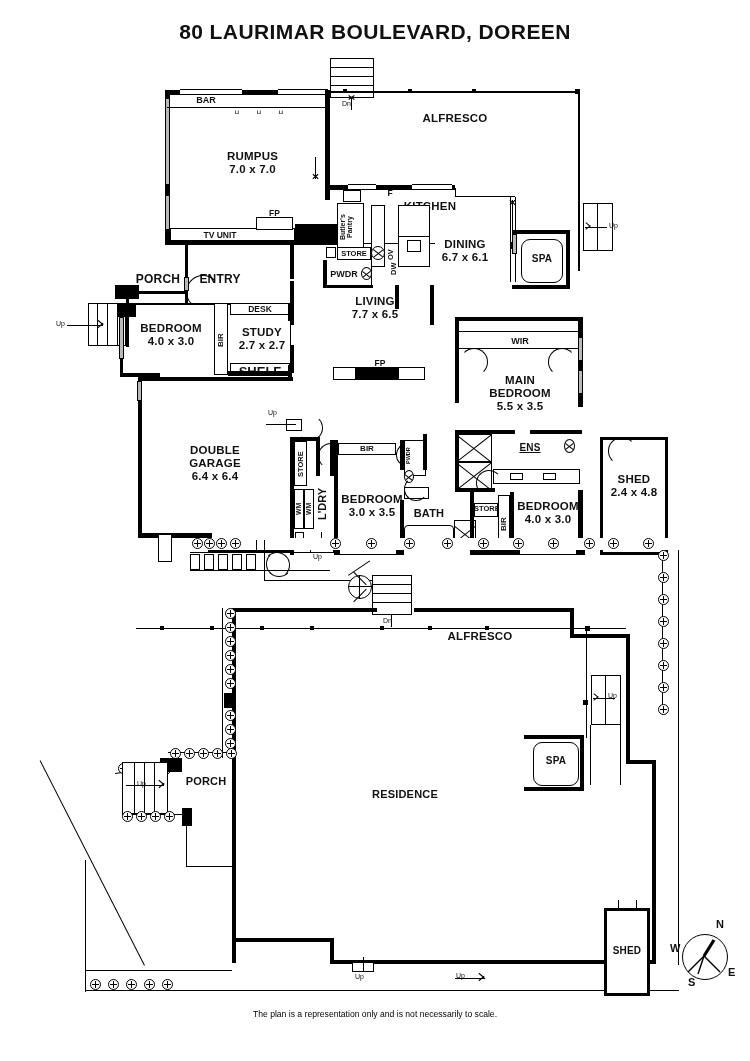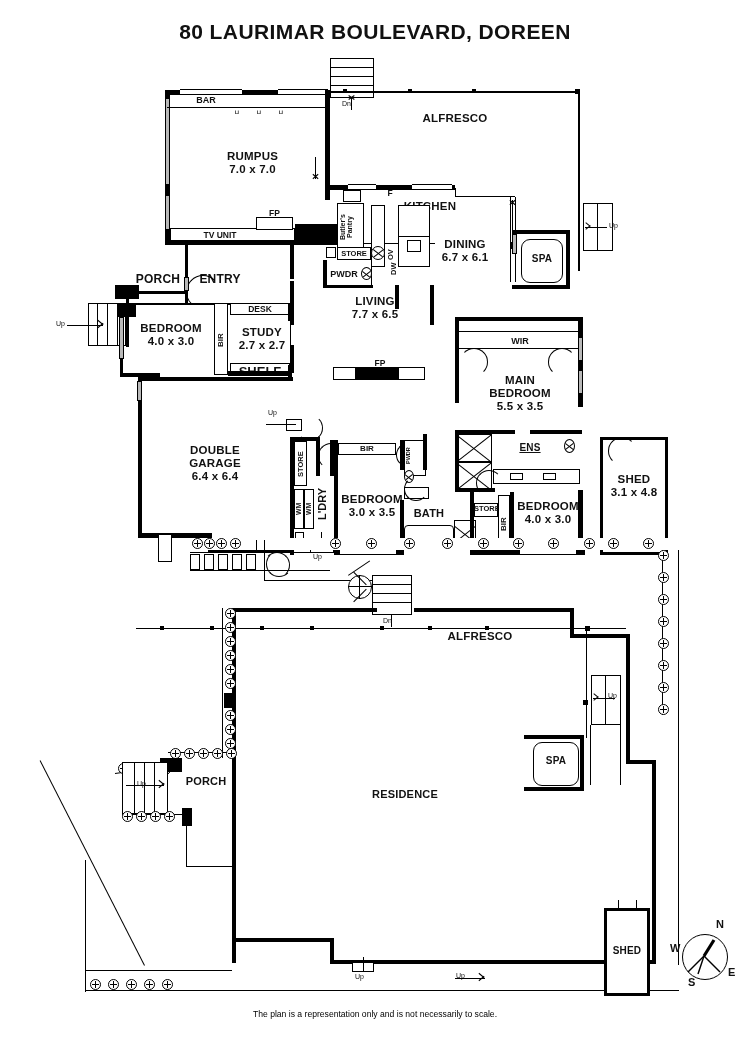--- a/index.html
+++ b/index.html
@@ -344,21 +344,21 @@
       <div class="d">6.4 x 6.4</div>
     </div>
     <div class="winG" style="left:137px;top:336px;width:5px;height:20px;"></div>
     <div class="box" style="left:158px;top:489px;width:14px;height:28px;"></div>
     <div class="sw" style="left:266px;top:506px;width:26px;height:26px;border-color:transparent transparent #000 #000;"></div>
 
     <div class="boxT" style="left:600px;top:392px;width:68px;height:118px;"></div>
     <div class="sw" style="left:608px;top:392px;width:28px;height:28px;border-color:#000 transparent transparent #000;"></div>
     <div class="rm" style="left:604px;top:428px;width:60px;">
       <div class="n">SHED</div>
-      <div class="d">3.1 x 4.8</div>
+      <div class="d">2.4 x 4.8</div>
     </div>
 
     <div class="w" style="left:290px;top:196px;width:4px;height:38px;"></div>
     <div class="w" style="left:290px;top:236px;width:4px;height:44px;"></div>
     <div class="w" style="left:290px;top:300px;width:4px;height:28px;"></div>
     <div class="w" style="left:430px;top:240px;width:4px;height:40px;"></div>
     <div class="w" style="left:423px;top:389px;width:4px;height:36px;"></div>
     <div class="w" style="left:395px;top:240px;width:4px;height:24px;"></div>
     <div class="w" style="left:325px;top:45px;width:5px;height:110px;"></div>
   </div>

